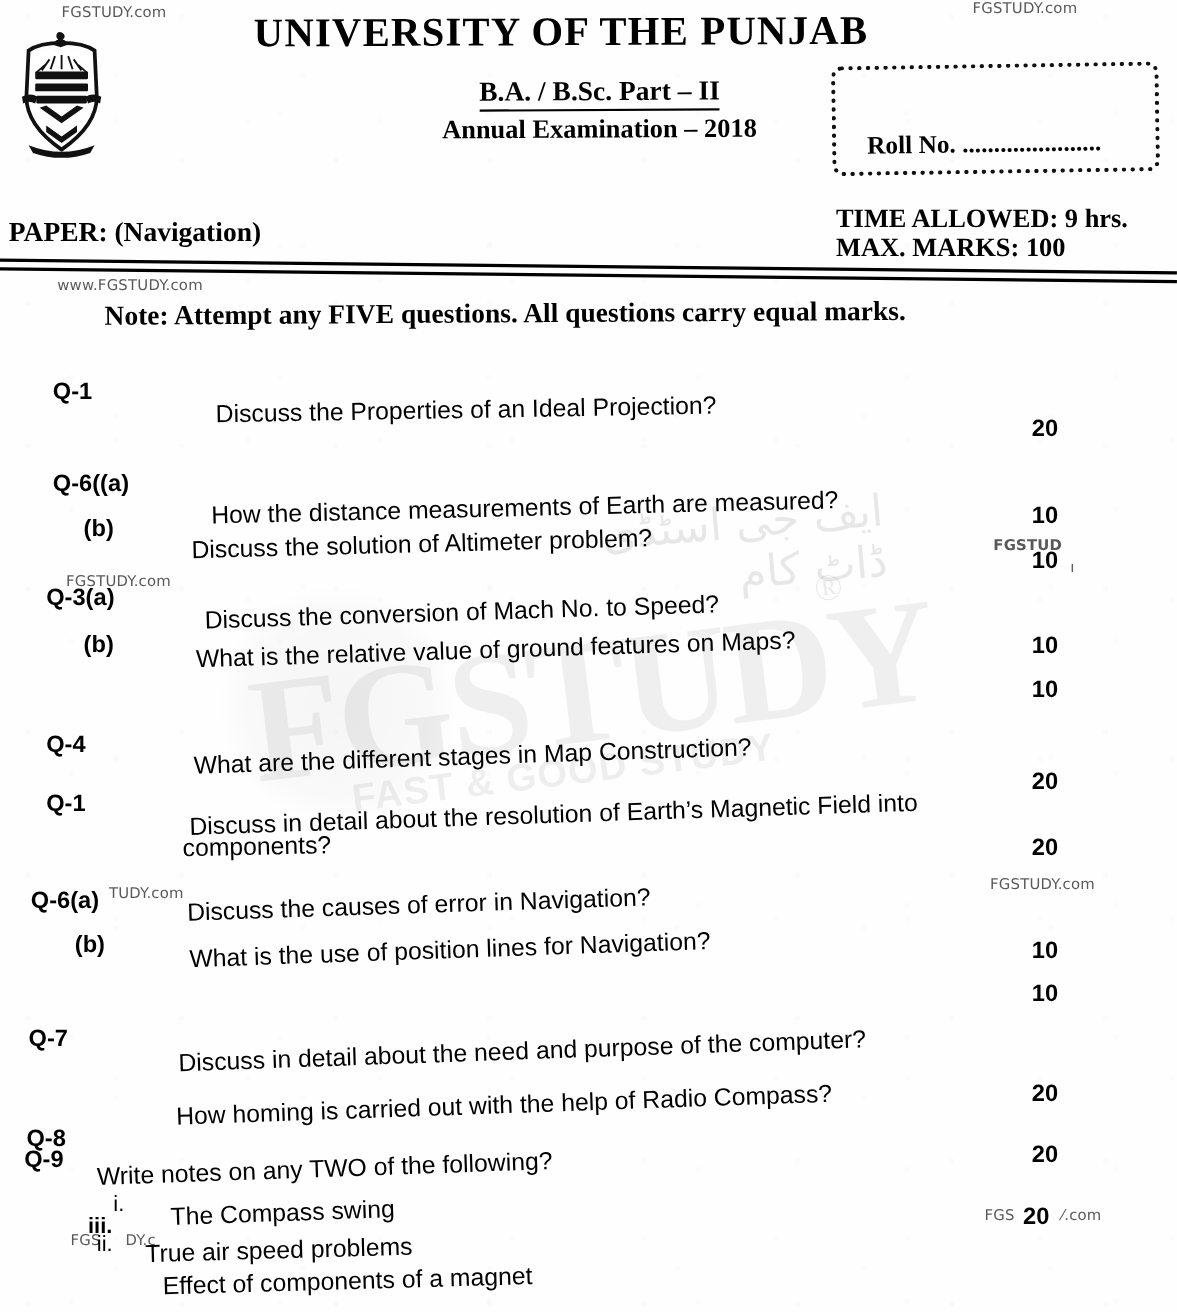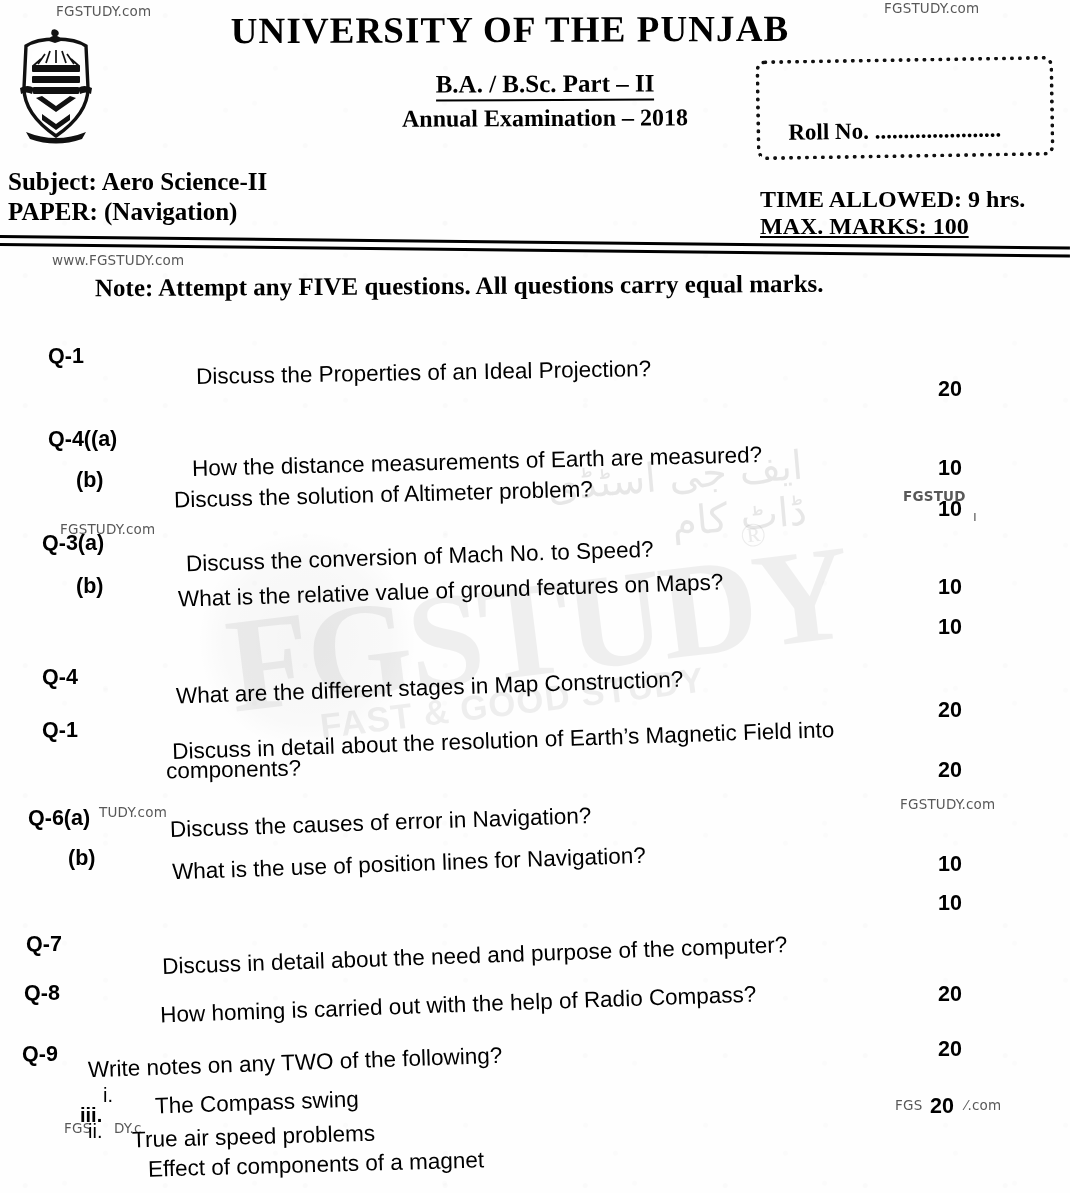--- a/index.html
+++ b/index.html
@@ -175,21 +175,20 @@
     z-index:4;
     white-space:nowrap;
   }
   #marks-line{
     position:absolute;left:760px;top:213px;
     font-family:"Liberation Serif", serif;
     font-weight:700;
     font-size:24px;
     z-index:4;
     white-space:nowrap;
-    text-decoration:underline;
   }
 
   
   #divider{
     position:absolute;left:0;top:232px;width:1070px;height:26px;z-index:4;
   }
   #divider .rule{
     position:absolute;left:0;width:1070px;height:3px;background:#000;
     transform-origin:0 50%;
   }
@@ -286,39 +285,38 @@
   <div id="degree-line">
     <span>B.A. / B.Sc. Part – II</span>
   </div>
 
   <div id="exam-line">Annual Examination – 2018</div>
 
   <div id="rollno-box">
     <div id="rollno-label">Roll No. ......................</div>
   </div>
 
-  <div id="subject-line">Subject: Aero Science-II</div>
   <div id="paper-line">PAPER:  (Navigation)</div>
   <div id="time-line">TIME ALLOWED: 9 hrs.</div>
   <div id="marks-line">MAX. MARKS: 100</div>
 
   <div id="divider">
     <div class="rule r1"></div>
     <div class="rule r2"></div>
   </div>
 
   <div id="note-line">Note:  Attempt any FIVE questions. All questions carry equal marks.</div>
 
   <div id="qbody">
 
     <div class="q-num" style="left:48px;  top:344px;">Q-1</div>
     <div class="q-text" style="left:196px; top:360px; transform:rotate(-1.0deg);">Discuss the Properties of an Ideal Projection?</div>
     <div class="q-marks" style="left:938px; top:377px;">20</div>
 
-    <div class="q-num" style="left:48px;  top:427px;">Q-4((a)</div>
+    <div class="q-num" style="left:48px;  top:427px;">Q-6((a)</div>
     <div class="q-text" style="left:192px; top:449px; transform:rotate(-1.4deg);">How the distance measurements of Earth are measured?</div>
     <div class="q-marks" style="left:938px; top:456px;">10</div>
 
     <div class="q-num" style="left:76px;  top:468px;">(b)</div>
     <div class="q-text" style="left:174px; top:482px; transform:rotate(-1.5deg);">Discuss the solution of Altimeter problem?</div>
     <div class="q-marks" style="left:938px; top:497px;">10</div>
 
     <div class="q-num" style="left:42px;  top:531px;">Q-3(a)</div>
     <div class="q-text" style="left:186px; top:544px; transform:rotate(-1.8deg);">Discuss the conversion of Mach No. to Speed?</div>
     <div class="q-marks" style="left:938px; top:575px;">10</div>
@@ -341,21 +339,21 @@
     <div class="q-marks" style="left:938px; top:852px;">10</div>
 
     <div class="q-num" style="left:68px;  top:846px;">(b)</div>
     <div class="q-text" style="left:172px; top:851px; transform:rotate(-2.0deg);">What is the use of position lines for Navigation?</div>
     <div class="q-marks" style="left:938px; top:891px;">10</div>
 
     <div class="q-num" style="left:26px;  top:932px;">Q-7</div>
     <div class="q-text" style="left:162px; top:943px; transform:rotate(-2.0deg);">Discuss in detail about the need and purpose of the computer?</div>
     <div class="q-marks" style="left:938px; top:982px;">20</div>
 
-    <div class="q-num" style="left:24px;  top:981px;">Q-8</div>
+    <div class="q-num" style="left:24px;  top:1023px;">Q-8</div>
     <div class="q-text" style="left:160px; top:992px; transform:rotate(-2.0deg);">How homing is carried out with the help of Radio Compass?</div>
     <div class="q-marks" style="left:938px; top:1037px;">20</div>
 
     <div class="q-num" style="left:22px;  top:1042px;">Q-9</div>
     <div class="q-text" style="left:88px;  top:1050px; transform:rotate(-2.0deg);">Write notes on any TWO of the following?</div>
     <div class="q-marks" style="left:930px; top:1094px;">20</div>
 
     <div class="q-sub-roman" style="left:103px; top:1084px;">i.</div>
     <div class="q-text" style="left:155px; top:1090px; transform:rotate(-2.0deg);">The Compass swing</div>
 

